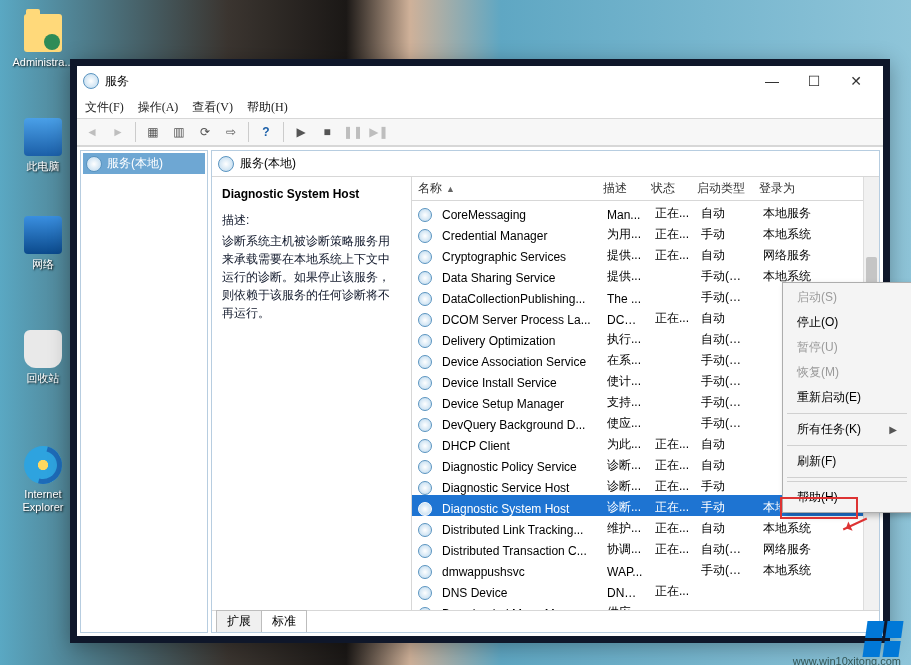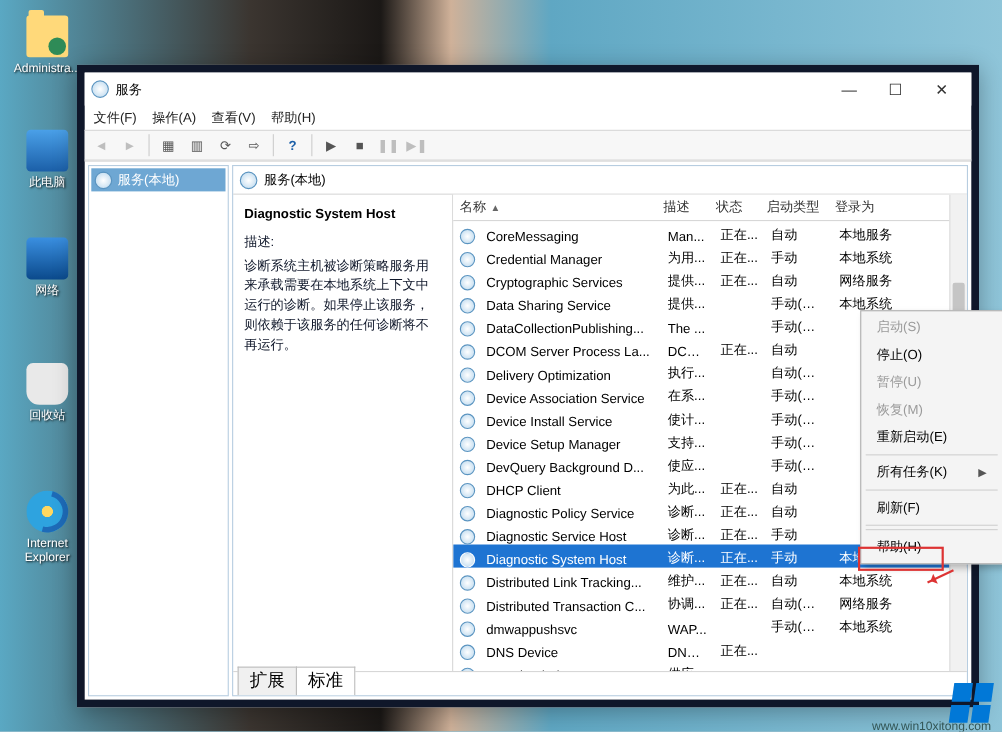--- a/index.html
+++ b/index.html
@@ -48,21 +48,21 @@
     display:flex; flex-direction:column;
   }
   .titlebar {
     height:30px; display:flex; align-items:center; padding:0 6px;
     background:#fff;
   }
   .titlebar .title { flex:1; display:flex; align-items:center; gap:6px; }
   .gear-dot{width:16px;height:16px;border-radius:50%;background:radial-gradient(#fff,#b7d6ed);border:1px solid #5a94c0;}
   .winbtns { display:flex; }
   .winbtn { width:42px; height:26px; display:flex;align-items:center;justify-content:center; font-size:14px; color:#333; }
-  .menubar { height:22px; display:flex; align-items:center; gap:14px; padding:0 8px; color:#222;}
+  .menubar { height:22px; display:flex; align-items:center; gap:14px; padding:0 8px; color:#222;font-family:Liberation Serif, serif;}
   .toolbar { height:28px; display:flex; align-items:center; gap:4px; padding:2px 4px; border-top:1px solid #d7d7d7; border-bottom:1px solid #d7d7d7; background:#f7f7f7;}
   .tbtn { width:22px;height:22px; display:flex;align-items:center;justify-content:center; color:#555; border-radius:2px;}
   .tbtn.dis{opacity:.35;}
   .tsep{width:1px;height:20px;background:#ccc;margin:0 2px;}
   .content { flex:1; display:flex; border-top:1px solid #d7d7d7; min-height:0;}
   .leftpane {
     width:128px; border:1px solid #b7cde0; margin:3px; padding:2px;
   }
   .leftnode { display:flex; align-items:center; gap:5px; padding:2px 3px; background:#6ea7d3; color:#fff;}
   .rightwrap { flex:1; margin:3px 3px 3px 0; border:1px solid #b7cde0; display:flex; flex-direction:column; min-width:0;}
@@ -73,21 +73,21 @@
   .descpane p { margin:3px 0; color:#0f172a; line-height:18px;}
   .gridpane { flex:1; display:flex; flex-direction:column; min-width:0; position:relative;}
   .gridheadrow { display:flex; background:#fff; border-bottom:1px solid #d7d7d7; height:24px; align-items:center; font-size:12px; color:#333;}
   .col { padding:0 6px; overflow:hidden; white-space:nowrap; text-overflow:ellipsis;}
   .c-name{width:185px;} .c-desc{width:48px;} .c-stat{width:46px;} .c-start{width:62px;} .c-logon{width:70px;}
   .gridbody { flex:1; overflow:hidden; position:relative;}
   .row { display:flex; align-items:flex-end; height:21px;}
   .row .gear{width:14px;height:14px;border-radius:50%;background:radial-gradient(#fff,#b7d6ed);border:1px solid #5a94c0;margin:0 4px 0 6px;flex:none;}
   .row.selected{background:#1e74d2;color:#fff;}
   .row.selected .gear{border-color:#fff;}
-  .tabs { height:22px; display:flex; align-items:flex-end; border-top:1px solid #d7d7d7; padding-left:4px; font-size:16px;}
+  .tabs { height:22px; display:flex; align-items:flex-end; border-top:1px solid #d7d7d7; padding-left:4px; font-size:12px;}
   .tab{padding:2px 10px;border:1px solid #bdbdbd;border-bottom:none;background:#f0f0f0;margin-right:-1px;}
   .tab.active{background:#fff;}
   .scrollbar{position:absolute;right:0;top:0;bottom:0;width:16px;background:#f1f1f1;border-left:1px solid #ddd;}
   .scrollthumb{position:absolute;left:2px;right:2px;top:80px;height:42px;background:#c5c5c5;border-radius:2px;}
   .sort-arrow{font-size:9px;color:#666;margin-left:4px;}
 
   
   .ctxmenu {
     position:absolute;
     left:782px; top:282px;

